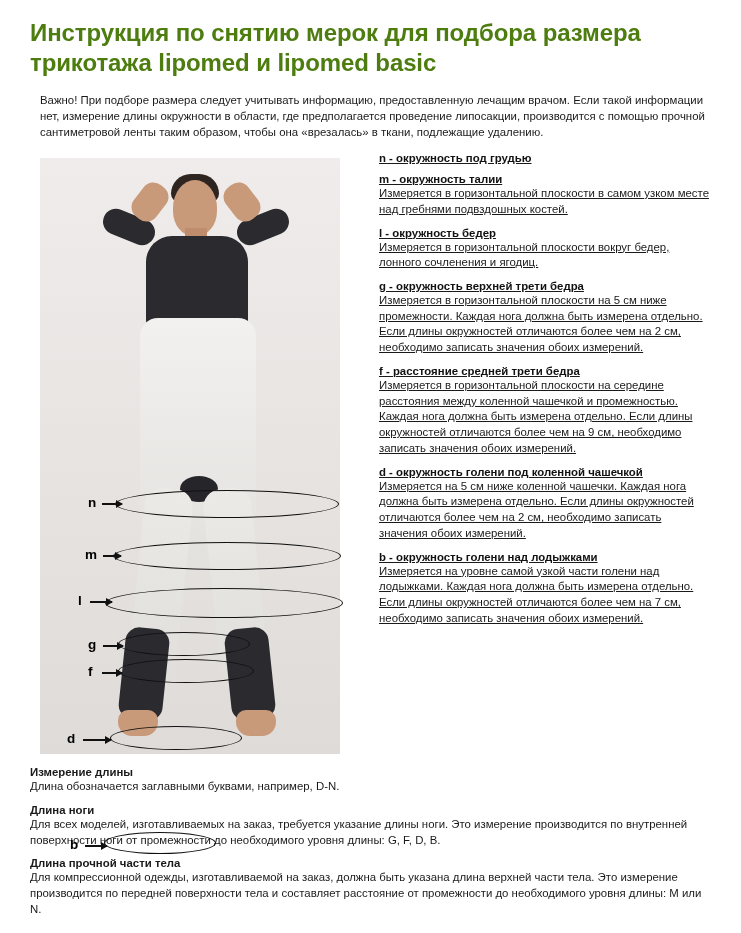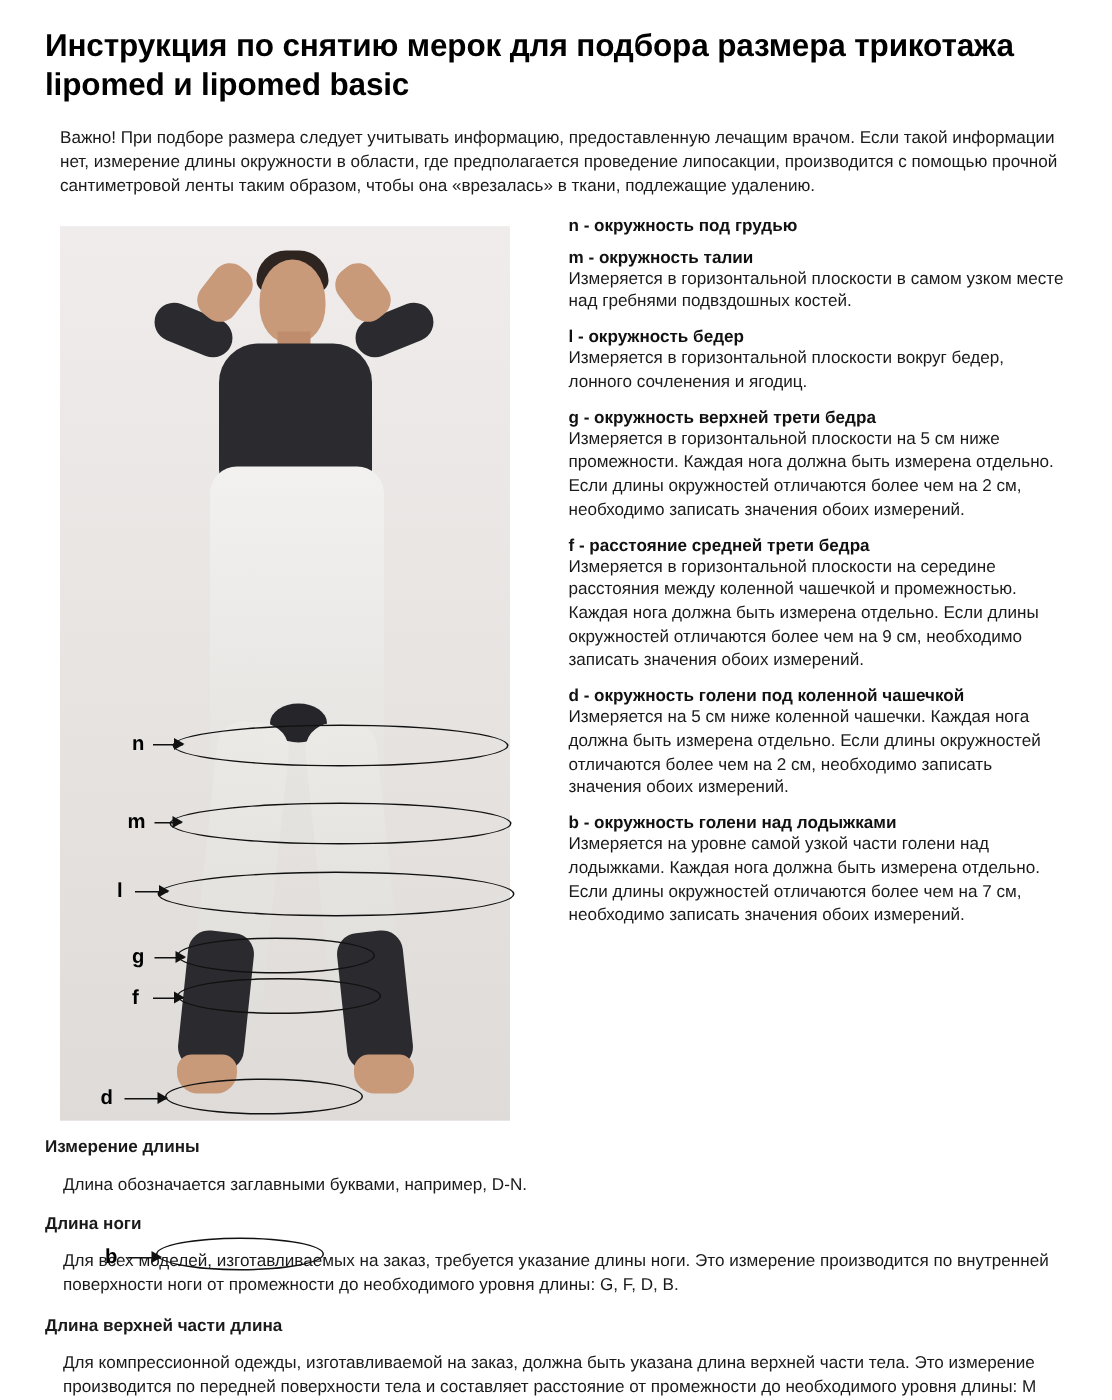--- a/index.html
+++ b/index.html
@@ -15,23 +15,23 @@
     overflow: hidden;
   }
   .page {
     position: relative;
     width: 741px;
     height: 933px;
     box-sizing: border-box;
     padding: 14px 28px 6px 30px;
   }
   .title {
-    color: #000000;
+    color: #4d7c0f;
     font-weight: bold;
-    font-size: 21px;
+    font-size: 24px;
     line-height: 1.24;
     letter-spacing: -0.1px;
     margin: 4px 0 14px 0;
   }
   .intro {
     font-size: 11.4px;
     line-height: 1.42;
     color: #1a1a1a;
     margin: 0 0 10px 10px;
     width: 670px;
@@ -47,20 +47,21 @@
   .figure-col {
     position: relative;
     width: 345px;
     height: 610px;
     flex: 0 0 345px;
   }
   .defs-col {
     flex: 1 1 auto;
     padding-top: 2px;
     padding-left: 4px;
+    text-decoration: underline;
   }
   .def {
     margin-bottom: 9px;
   }
   .def h4 {
     margin: 0 0 1px 0;
     font-size: 11.4px;
     font-weight: bold;
     color: #111;
   }
@@ -75,21 +76,21 @@
   }
   .fsec {
     margin-bottom: 9px;
   }
   .fsec h4 {
     margin: 0 0 1px 0;
     font-size: 11.4px;
     font-weight: bold;
   }
   .fsec p {
-    margin: 12px;
+    margin: 0;
     font-size: 11.4px;
     line-height: 1.38;
   }
 
   
   .photo {
     position: absolute;
     left: 10px;
     top: 8px;
     width: 300px;
@@ -343,18 +344,18 @@
   <div class="footer">
     <div class="fsec">
       <h4>Измерение длины</h4>
       <p>Длина обозначается заглавными буквами, например, D-N.</p>
     </div>
     <div class="fsec">
       <h4>Длина ноги</h4>
       <p>Для всех моделей, изготавливаемых на заказ, требуется указание длины ноги. Это измерение производится по внутренней поверхности ноги от промежности до необходимого уровня длины: G, F, D, B.</p>
     </div>
     <div class="fsec">
-      <h4>Длина верхней части длина</h4>
+      <h4>Длина прочной части тела</h4>
       <p>Для компрессионной одежды, изготавливаемой на заказ, должна быть указана длина верхней части тела. Это измерение производится по передней поверхности тела и составляет расстояние от промежности до необходимого уровня длины: M или N.</p>
     </div>
   </div>
 
 </div>
 
 </body></html>

